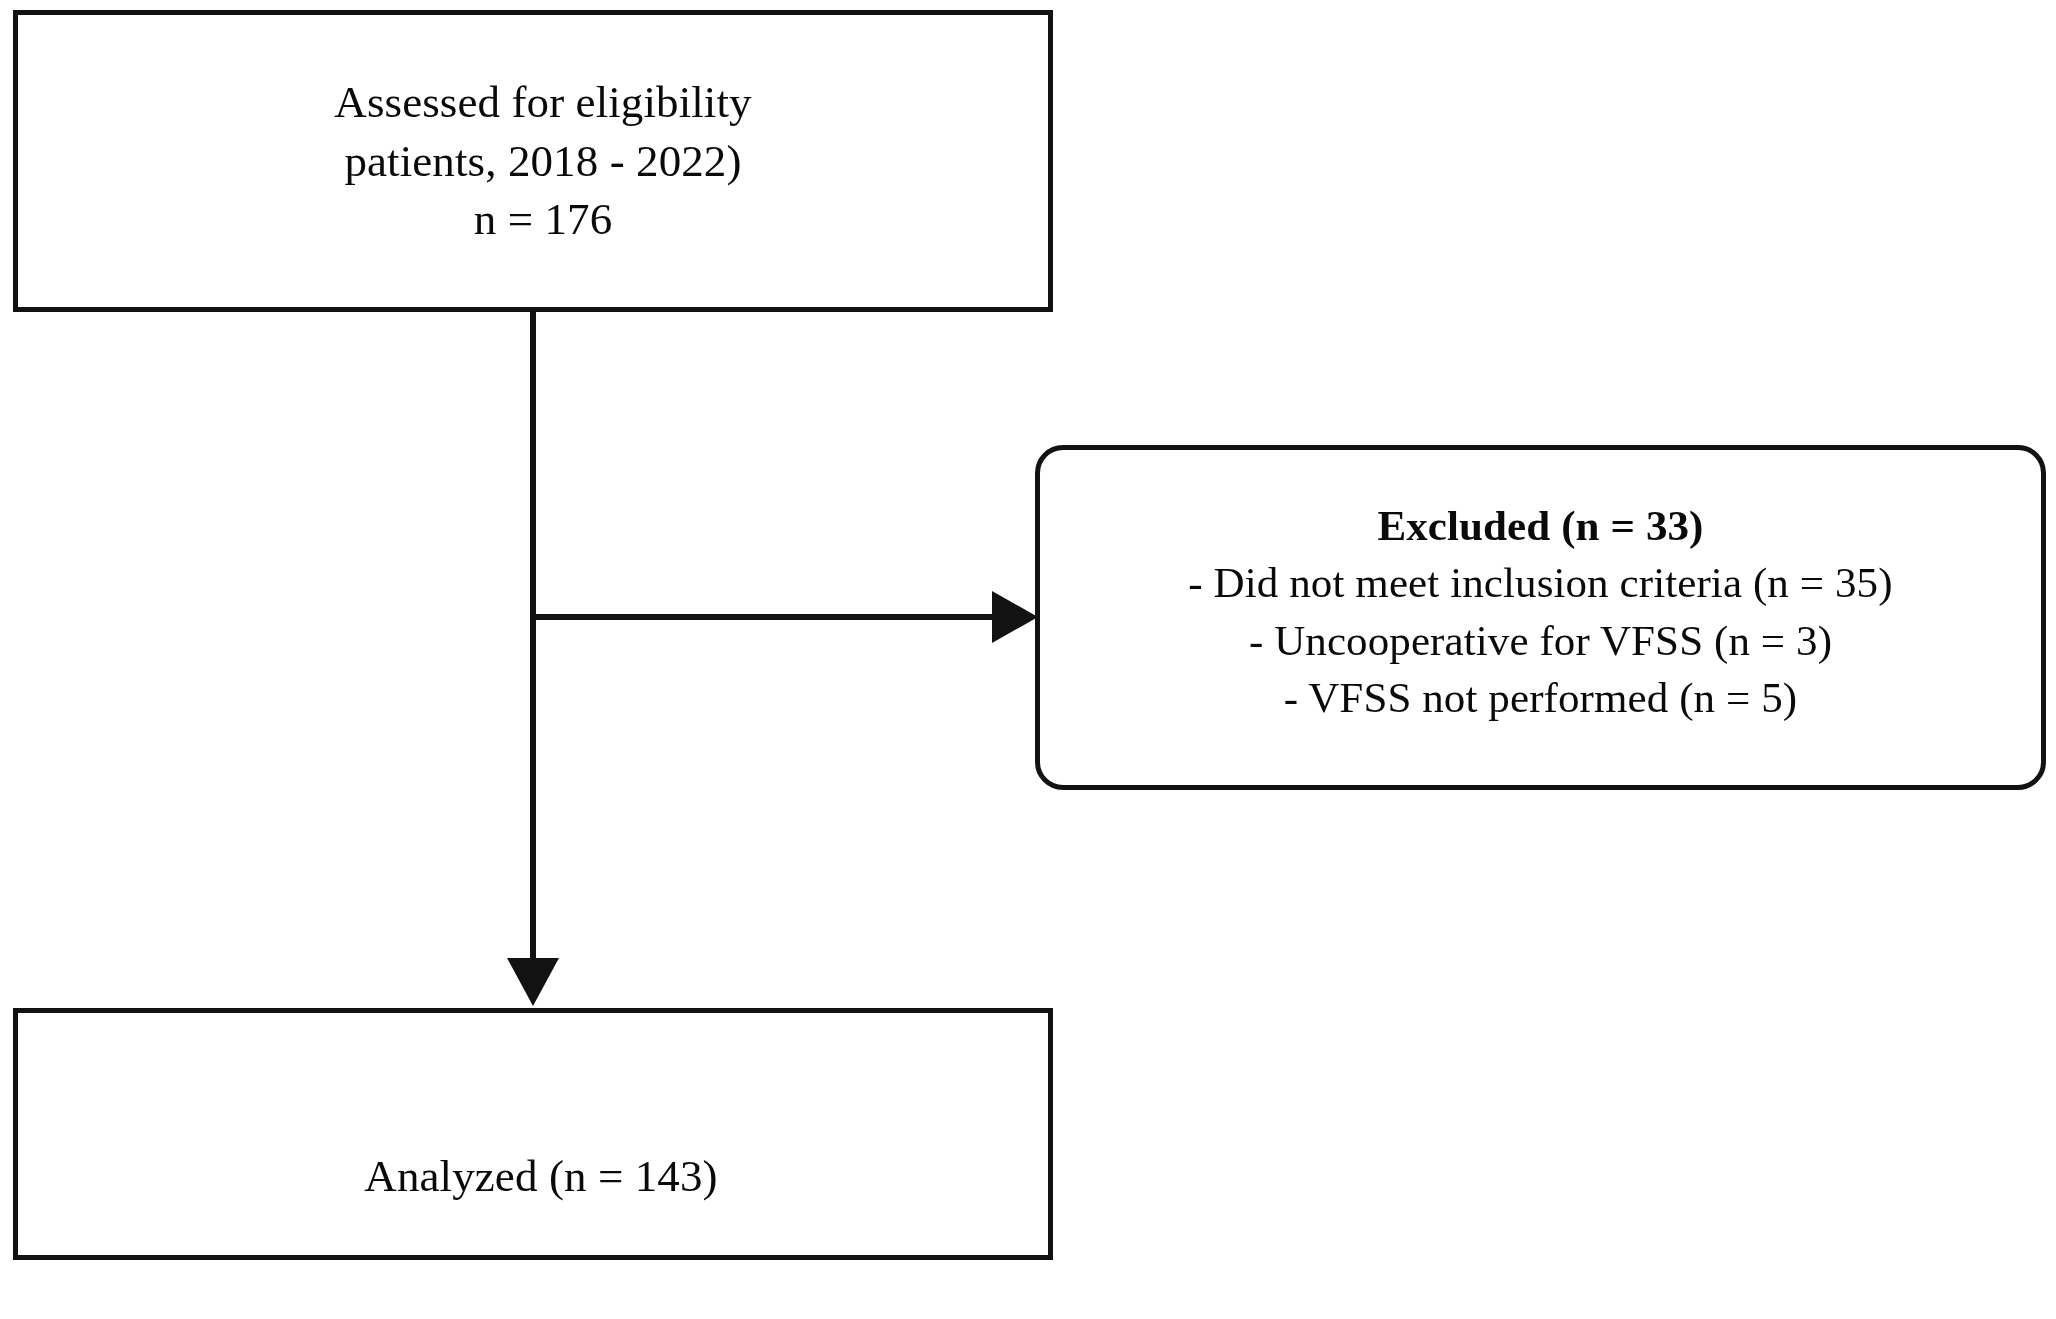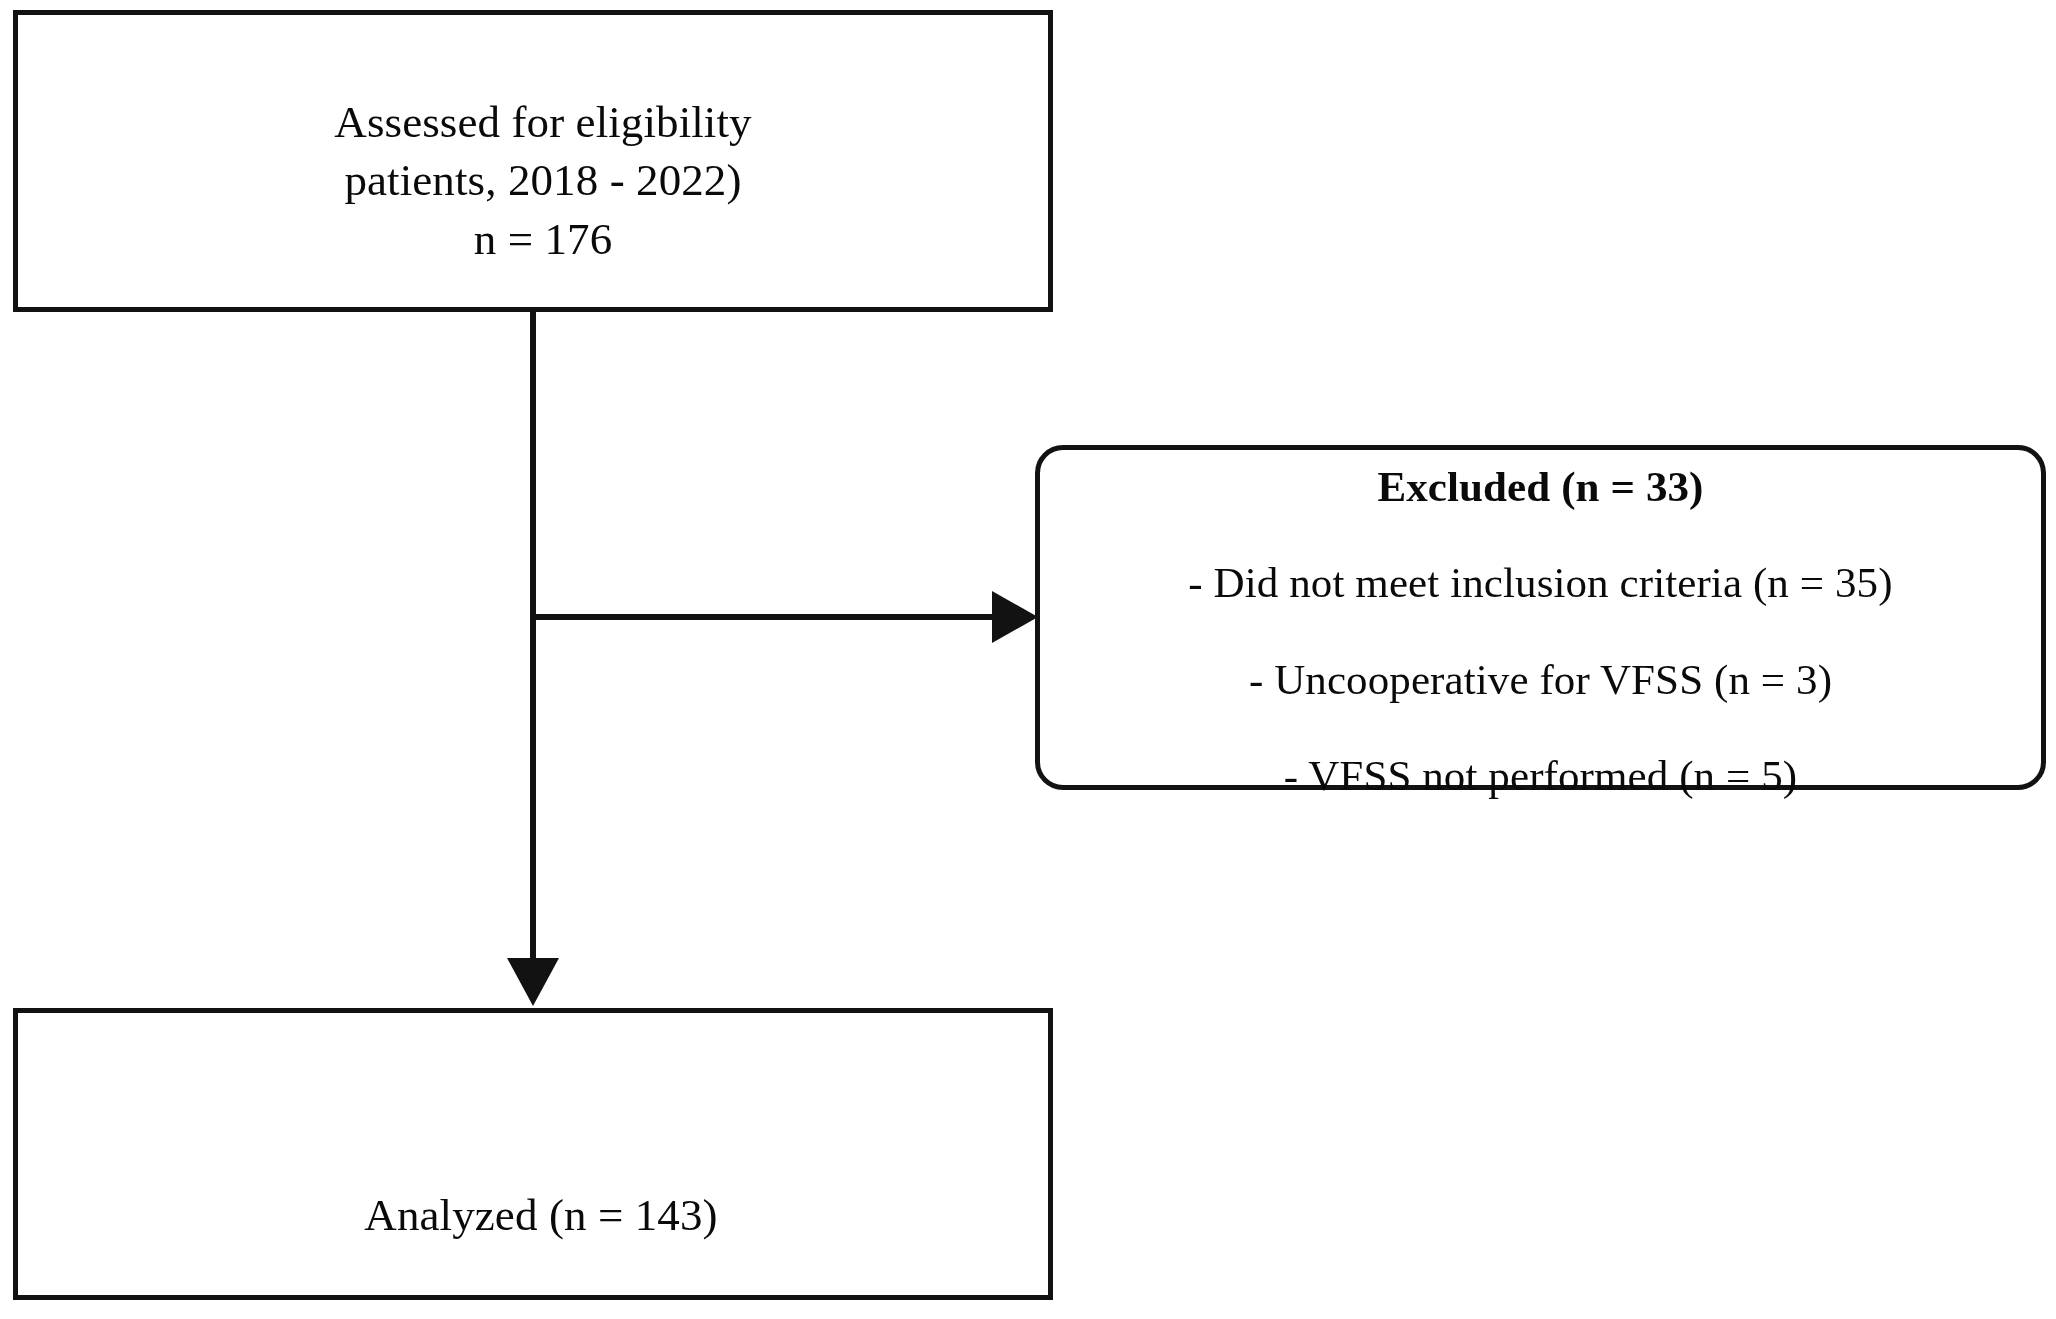--- a/index.html
+++ b/index.html
@@ -40,29 +40,28 @@
     left: 1035px;
     top: 445px;
     width: 1011px;
     height: 345px;
     border-radius: 28px;
   }
   #box-analyzed {
     left: 13px;
     top: 1008px;
     width: 1040px;
-    height: 292px;
+    height: 252px;
   }
   .box-text {
     text-align: center;
     line-height: 1.30;
     font-size: 44px;
     letter-spacing: 0.1px;
     white-space: nowrap;
-    margin-top: 39px;
   }
   #box-assessed .box-text {
     font-size: 45px;
     width: 100%;
     transform: translateX(10px);
   }
   #box-excluded .box-inner {
     width: 100%;
     transform: translateY(-6px);
   }

